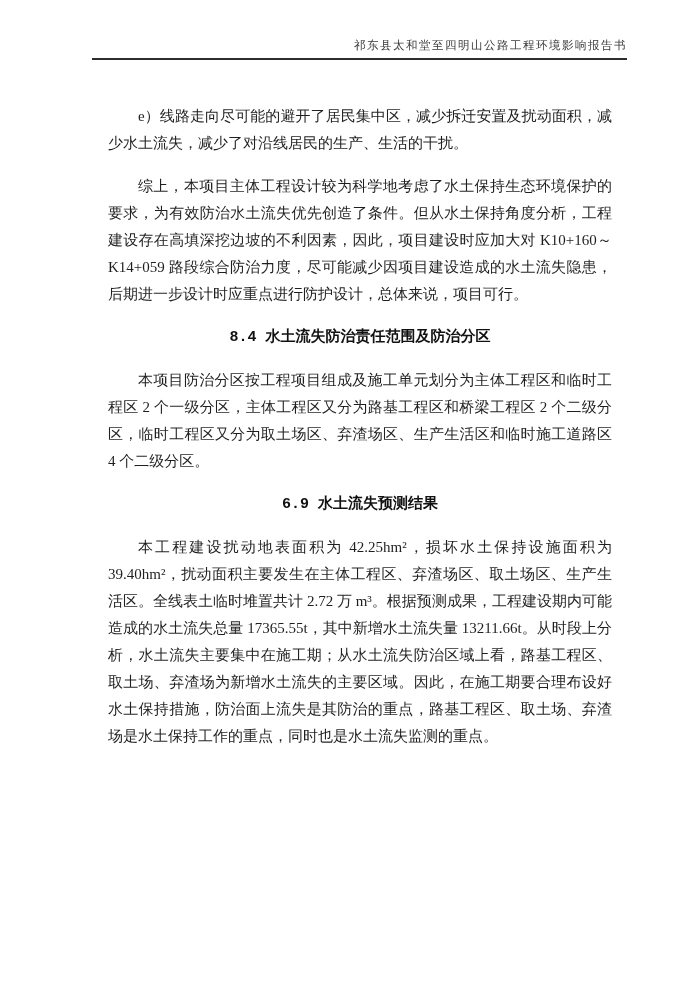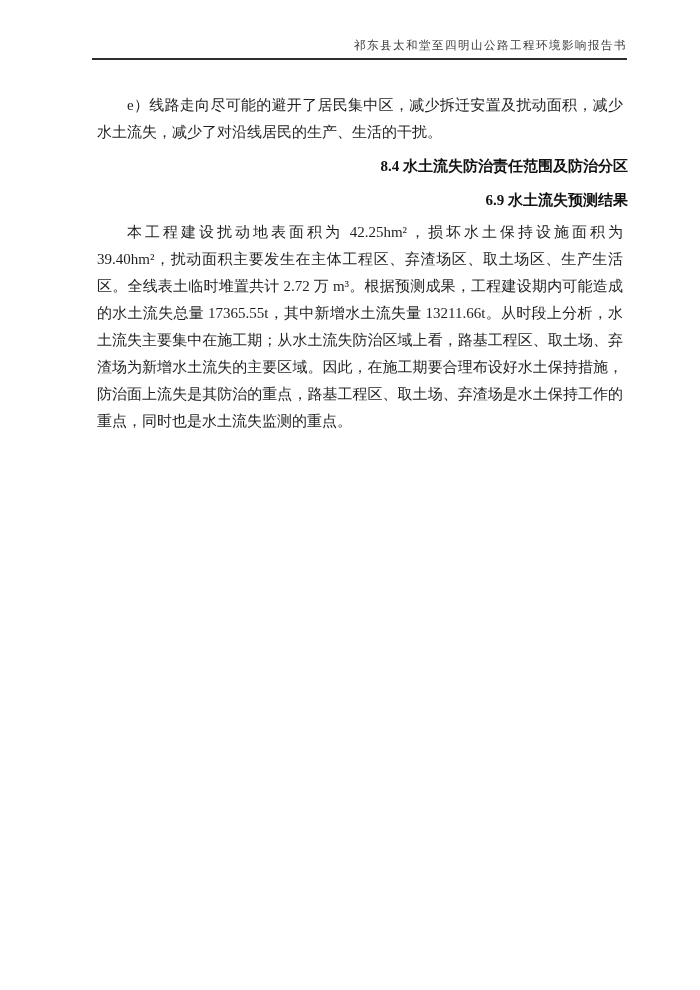--- a/index.html
+++ b/index.html
@@ -37,31 +37,31 @@
   .doc-body {
     position: absolute;
     top: 87px;
     left: 92px;
     right: 72px;
     font-size: 15px;
     line-height: 27px;
     text-align: justify;
   }
   .para {
-    margin: 5px;
+    margin: 16px;
     text-indent: 2em;
   }
   .heading {
     margin: 7px 0 3px 0;
     font-size: 15px;
     line-height: 27px;
     font-weight: 700;
-    font-family: Liberation Serif, serif;
+    font-family: Liberation Mono, monospace;
     color: #111111;
-    text-align: right;
+    text-align: center;
   }
   .page-footer {
     position: absolute;
     top: 921px;
     left: 0;
     right: 0;
     text-align: center;
   }
   .page-number {
     display: inline-block;
@@ -76,21 +76,23 @@
 
 <div class="page">
 
   <div class="page-header">
     <div class="header-title">祁东县太和堂至四明山公路工程环境影响报告书</div>
     <div class="header-rule"></div>
   </div>
 
   <main class="doc-body">
     <p class="para">e）线路走向尽可能的避开了居民集中区，减少拆迁安置及扰动面积，减少水土流失，减少了对沿线居民的生产、生活的干扰。</p>
+    <p class="para">综上，本项目主体工程设计较为科学地考虑了水土保持生态环境保护的要求，为有效防治水土流失优先创造了条件。但从水土保持角度分析，工程建设存在高填深挖边坡的不利因素，因此，项目建设时应加大对 K10+160～K14+059 路段综合防治力度，尽可能减少因项目建设造成的水土流失隐患，后期进一步设计时应重点进行防护设计，总体来说，项目可行。</p>
     <h2 class="heading">8.4 水土流失防治责任范围及防治分区</h2>
+    <p class="para">本项目防治分区按工程项目组成及施工单元划分为主体工程区和临时工程区 2 个一级分区，主体工程区又分为路基工程区和桥梁工程区 2 个二级分区，临时工程区又分为取土场区、弃渣场区、生产生活区和临时施工道路区 4 个二级分区。</p>
     <h2 class="heading">6.9 水土流失预测结果</h2>
     <p class="para">本工程建设扰动地表面积为 42.25hm²，损坏水土保持设施面积为 39.40hm²，扰动面积主要发生在主体工程区、弃渣场区、取土场区、生产生活区。全线表土临时堆置共计 2.72 万 m³。根据预测成果，工程建设期内可能造成的水土流失总量 17365.55t，其中新增水土流失量 13211.66t。从时段上分析，水土流失主要集中在施工期；从水土流失防治区域上看，路基工程区、取土场、弃渣场为新增水土流失的主要区域。因此，在施工期要合理布设好水土保持措施，防治面上流失是其防治的重点，路基工程区、取土场、弃渣场是水土保持工作的重点，同时也是水土流失监测的重点。</p>
   </main>
 
   <footer class="page-footer">
     <span class="page-number">158</span>
   </footer>
 
 </div>
 

